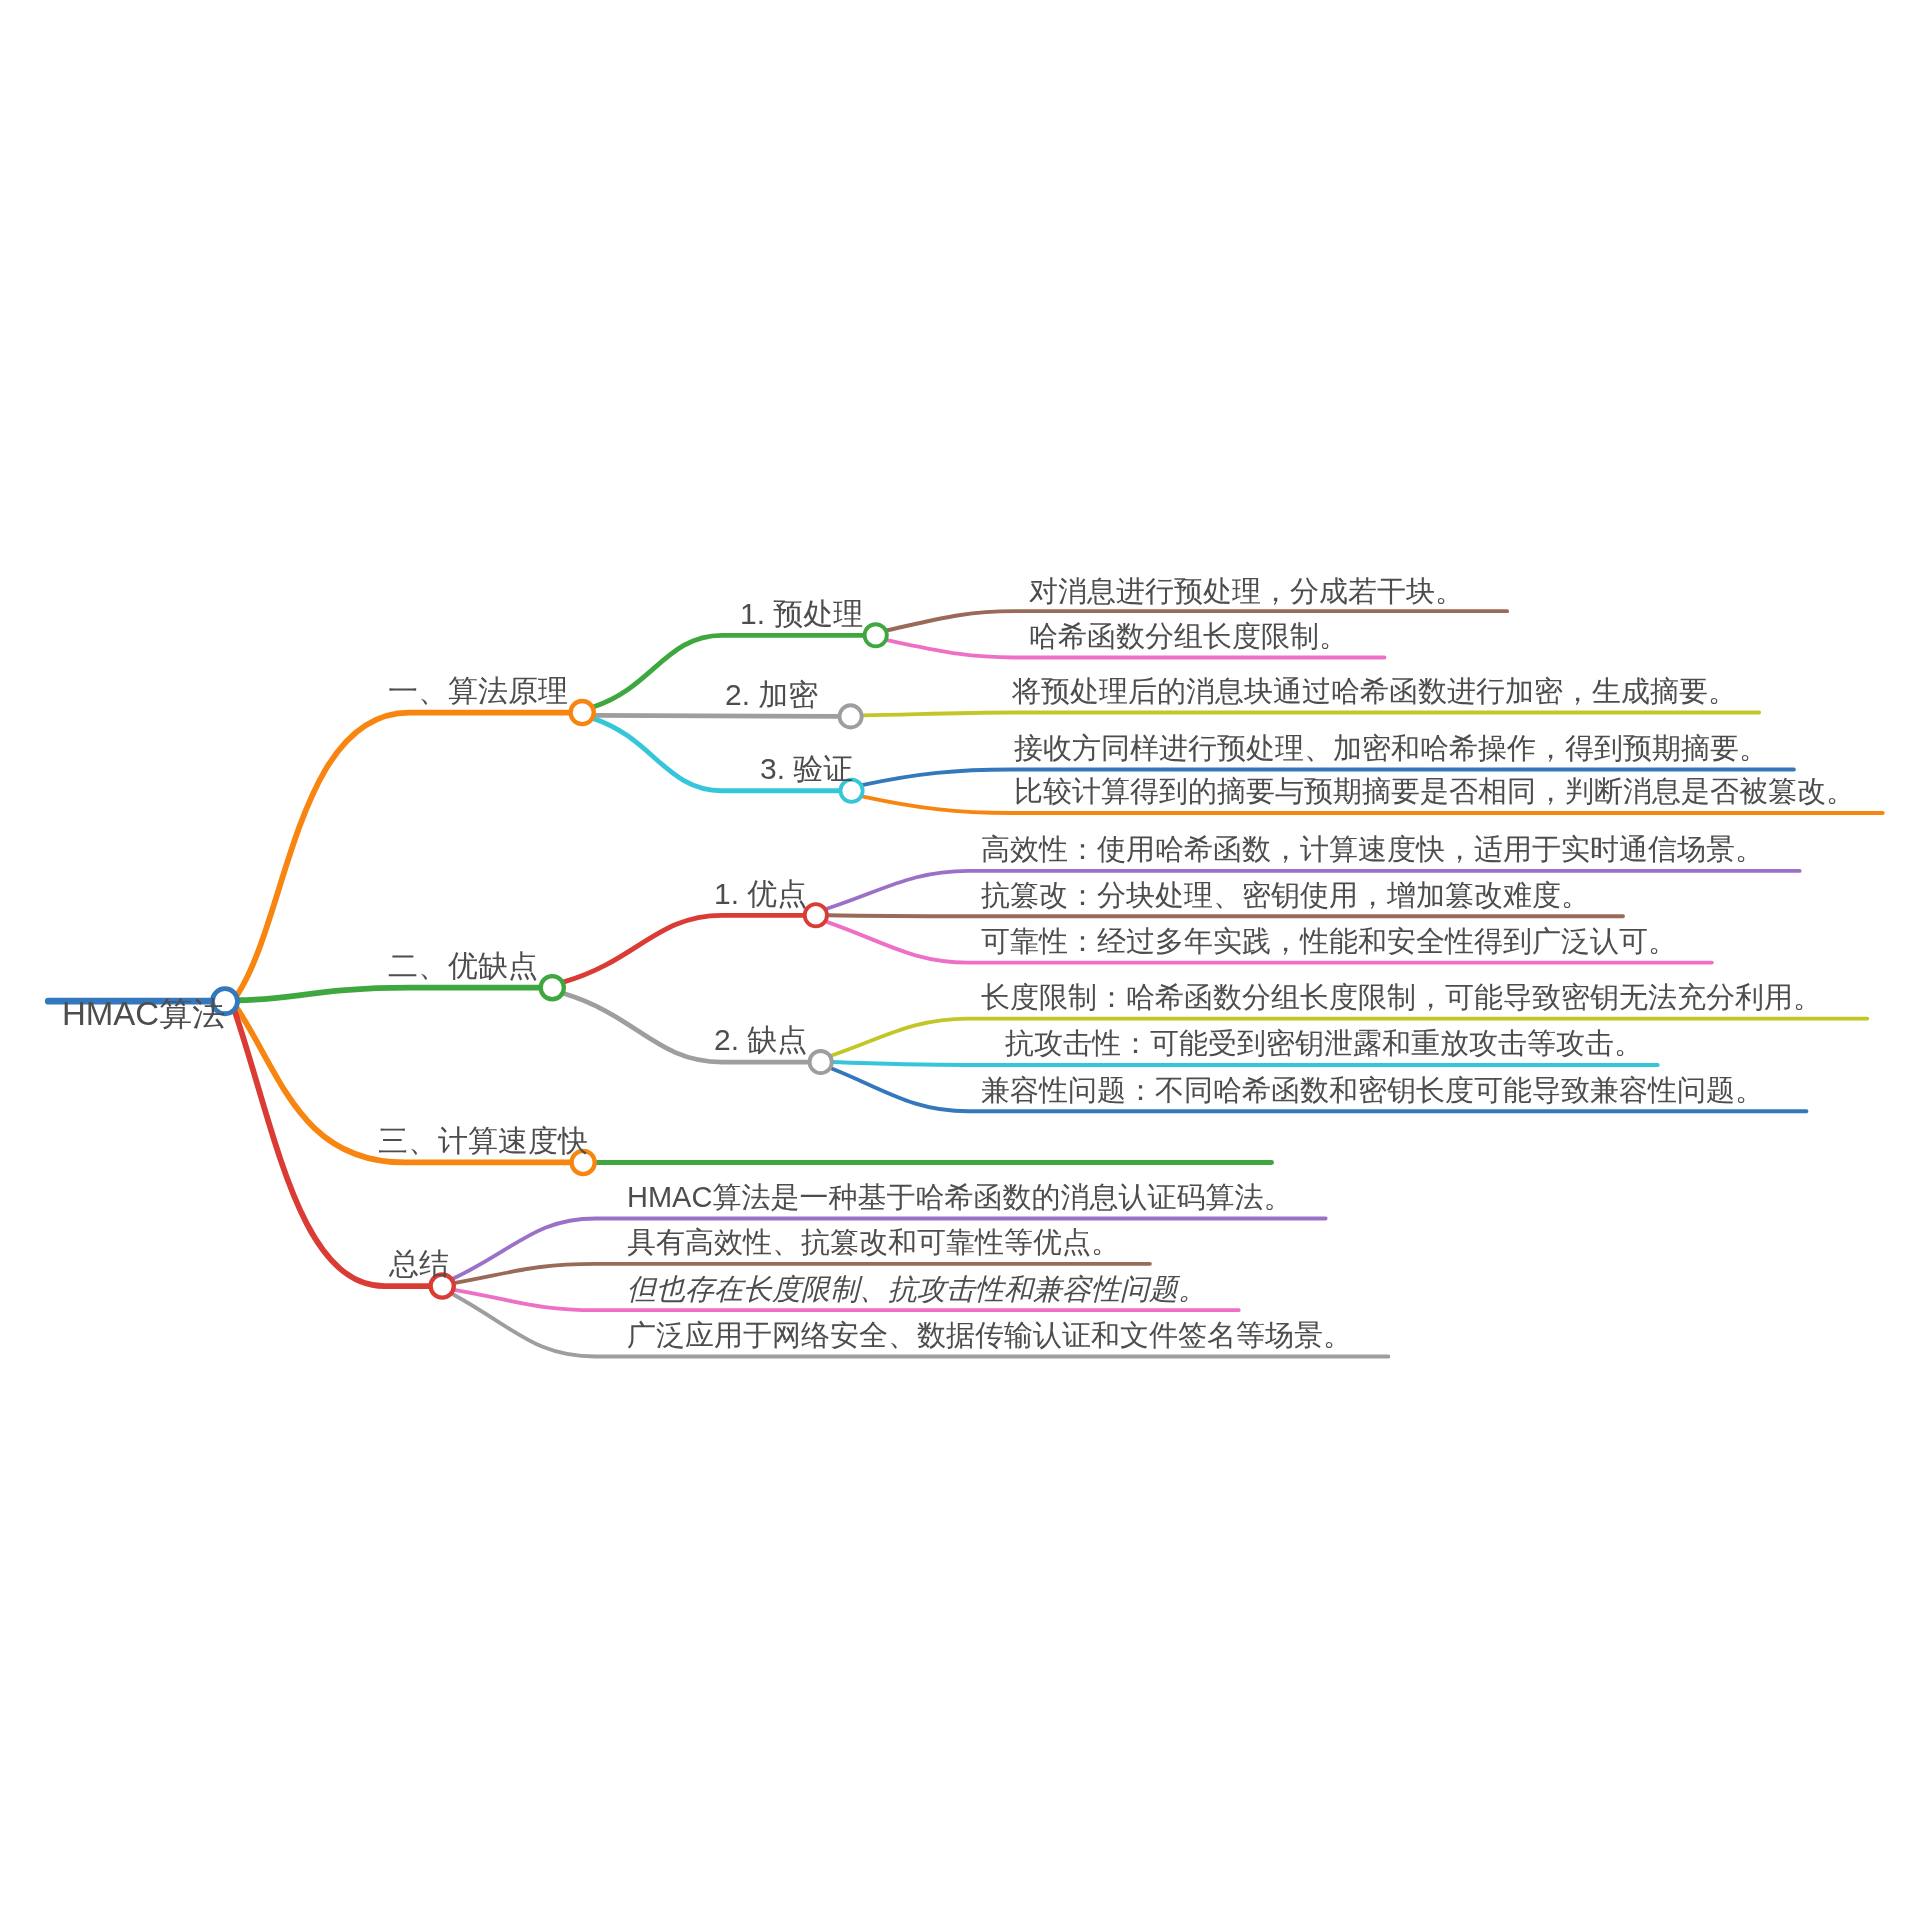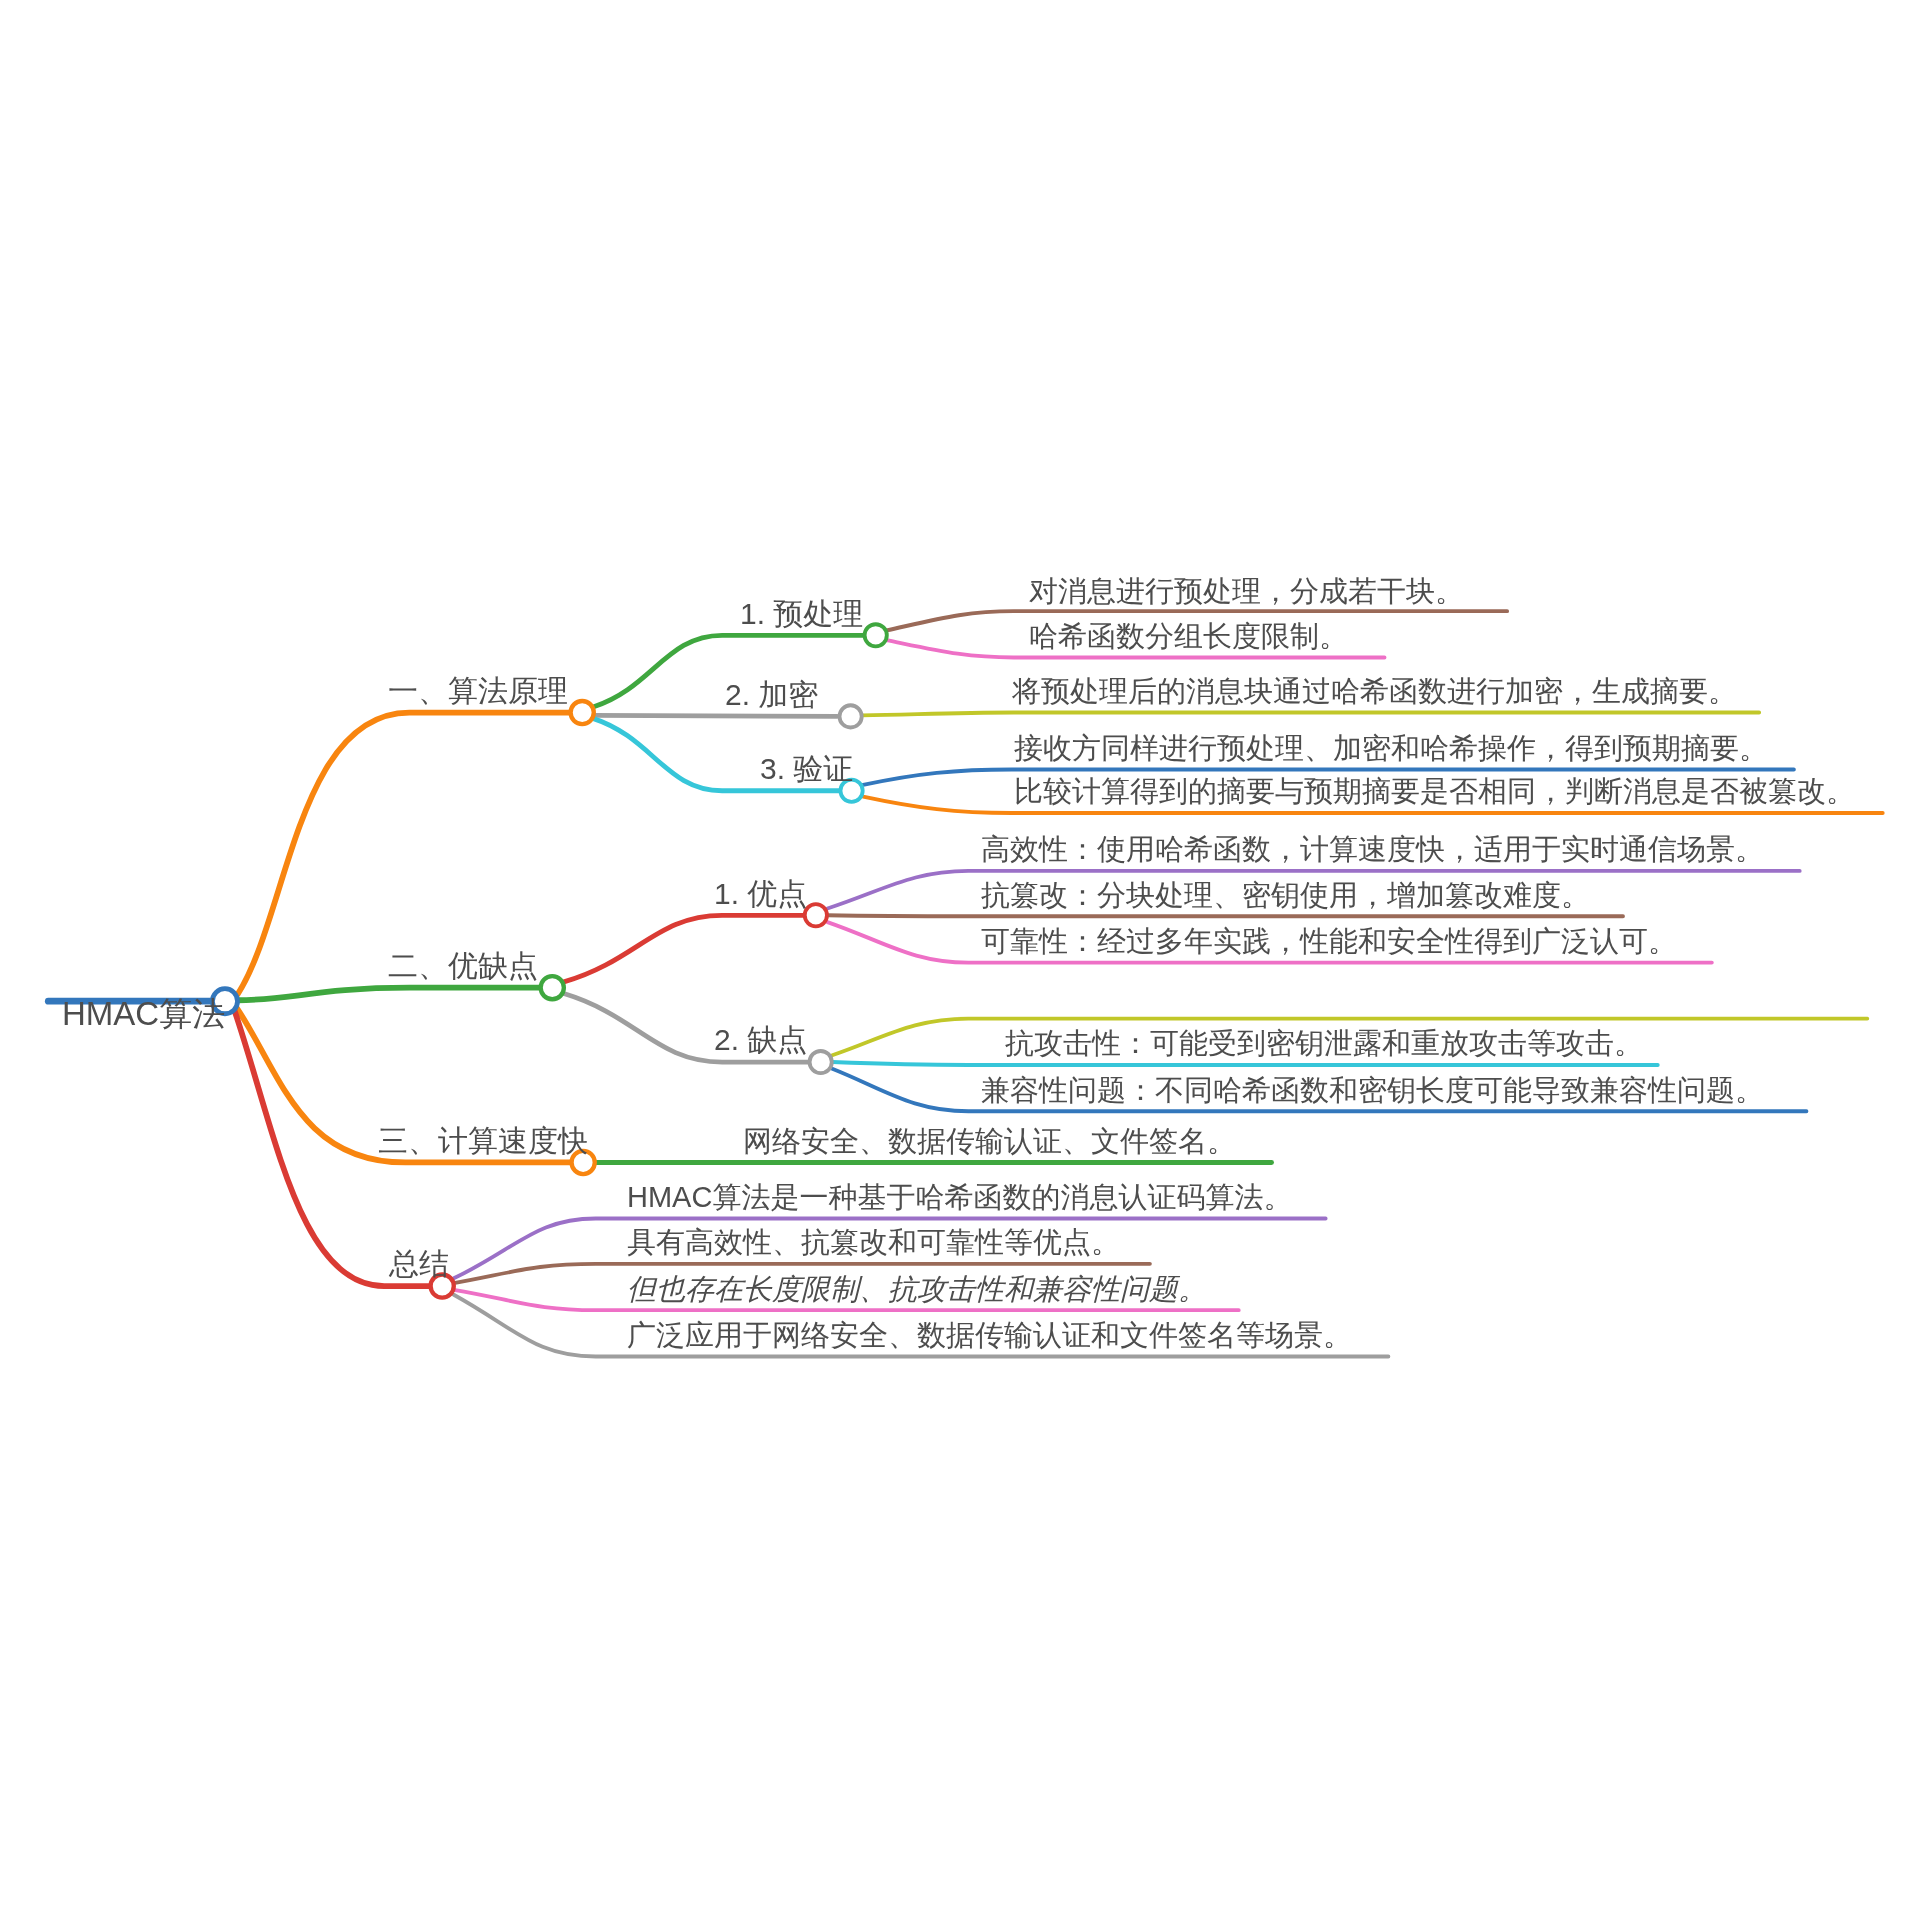--- a/index.html
+++ b/index.html
@@ -84,25 +84,25 @@
   <div class="label f-node" style="left:760px;top:751px;text-align:center;">3. 验证</div>
   <div class="label f-leaf" style="left:1014px;top:731px;">接收方同样进行预处理、加密和哈希操作，得到预期摘要。</div>
   <div class="label f-leaf" style="left:1014px;top:774px;">比较计算得到的摘要与预期摘要是否相同，判断消息是否被篡改。</div>
 
   <div class="label f-node" style="left:388px;top:948px;">二、优缺点</div>
   <div class="label f-node" style="left:714px;top:876px;">1. 优点</div>
   <div class="label f-leaf" style="left:981px;top:832px;">高效性：使用哈希函数，计算速度快，适用于实时通信场景。</div>
   <div class="label f-leaf" style="left:981px;top:878px;">抗篡改：分块处理、密钥使用，增加篡改难度。</div>
   <div class="label f-leaf" style="left:981px;top:924px;">可靠性：经过多年实践，性能和安全性得到广泛认可。</div>
   <div class="label f-node" style="left:714px;top:1022px;">2. 缺点</div>
+  <div class="label f-leaf" style="left:981px;top:980px;">长度限制：哈希函数分组长度限制，可能导致密钥无法充分利用。</div>
   <div class="label f-leaf" style="left:981px;top:1026px;margin-left:24px;">抗攻击性：可能受到密钥泄露和重放攻击等攻击。</div>
   <div class="label f-leaf" style="left:981px;top:1073px;">兼容性问题：不同哈希函数和密钥长度可能导致兼容性问题。</div>
 
   <div class="label f-node" style="left:378px;top:1123px;">三、计算速度快</div>
-  <div class="label f-leaf" style="left:743px;top:1124px;">网络安全、数据传输认证、文件签名。</div>
 
   <div class="label f-node" style="left:389px;top:1246px;">总结</div>
   <div class="label f-leaf" style="left:627px;top:1180px;">HMAC算法是一种基于哈希函数的消息认证码算法。</div>
   <div class="label f-leaf" style="left:627px;top:1225px;">具有高效性、抗篡改和可靠性等优点。</div>
   <div class="label f-leaf" style="left:627px;top:1272px;font-style:italic;">但也存在长度限制、抗攻击性和兼容性问题。</div>
   <div class="label f-leaf" style="left:627px;top:1318px;">广泛应用于网络安全、数据传输认证和文件签名等场景。</div>
 
 </div>
 
 

